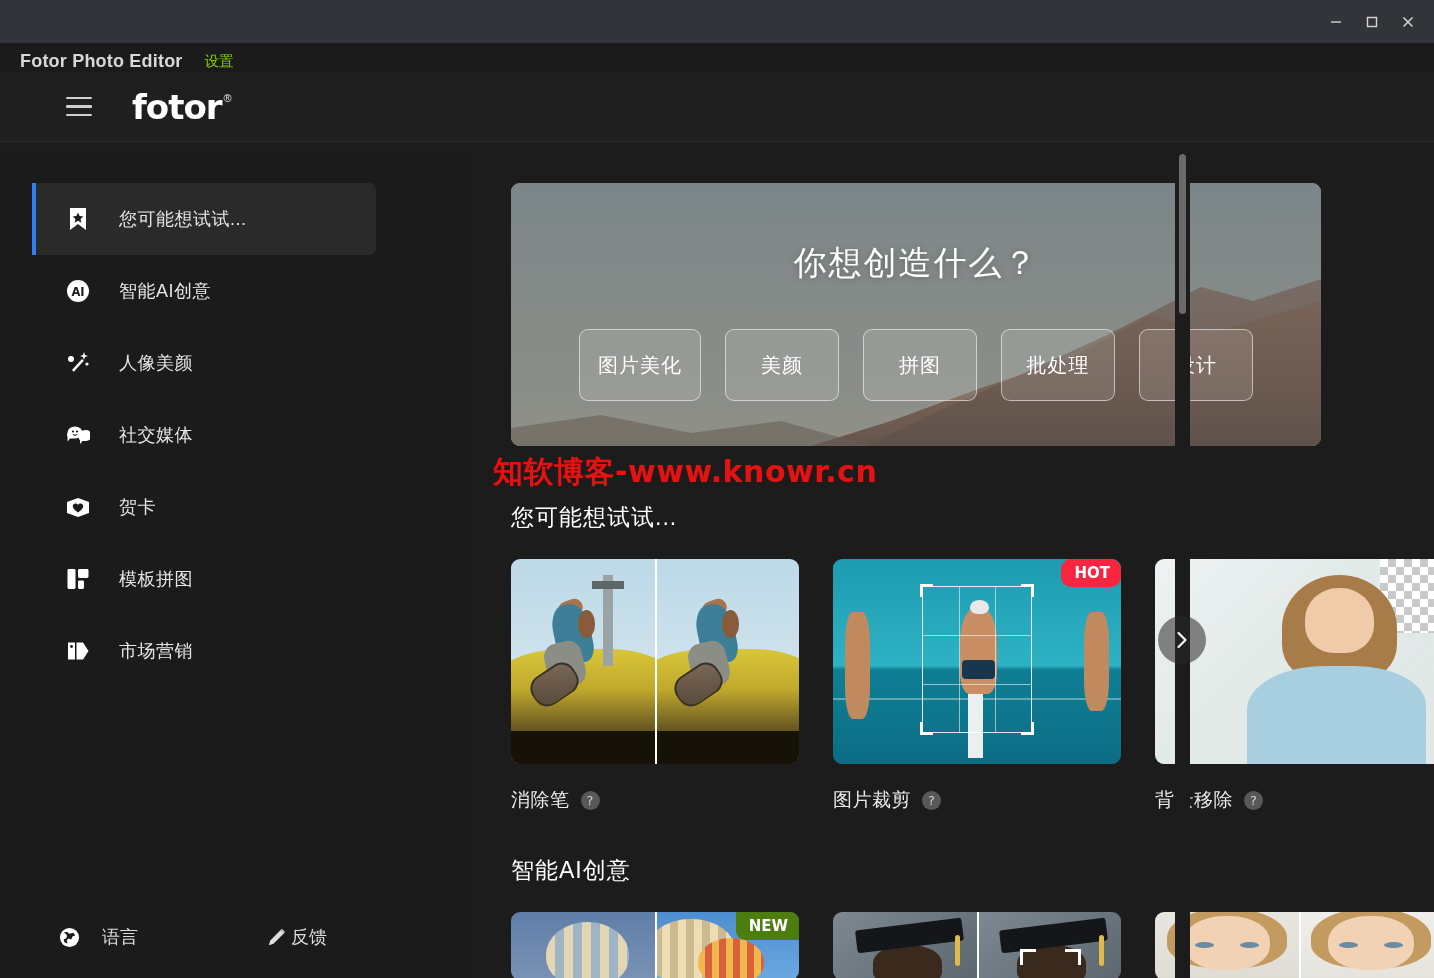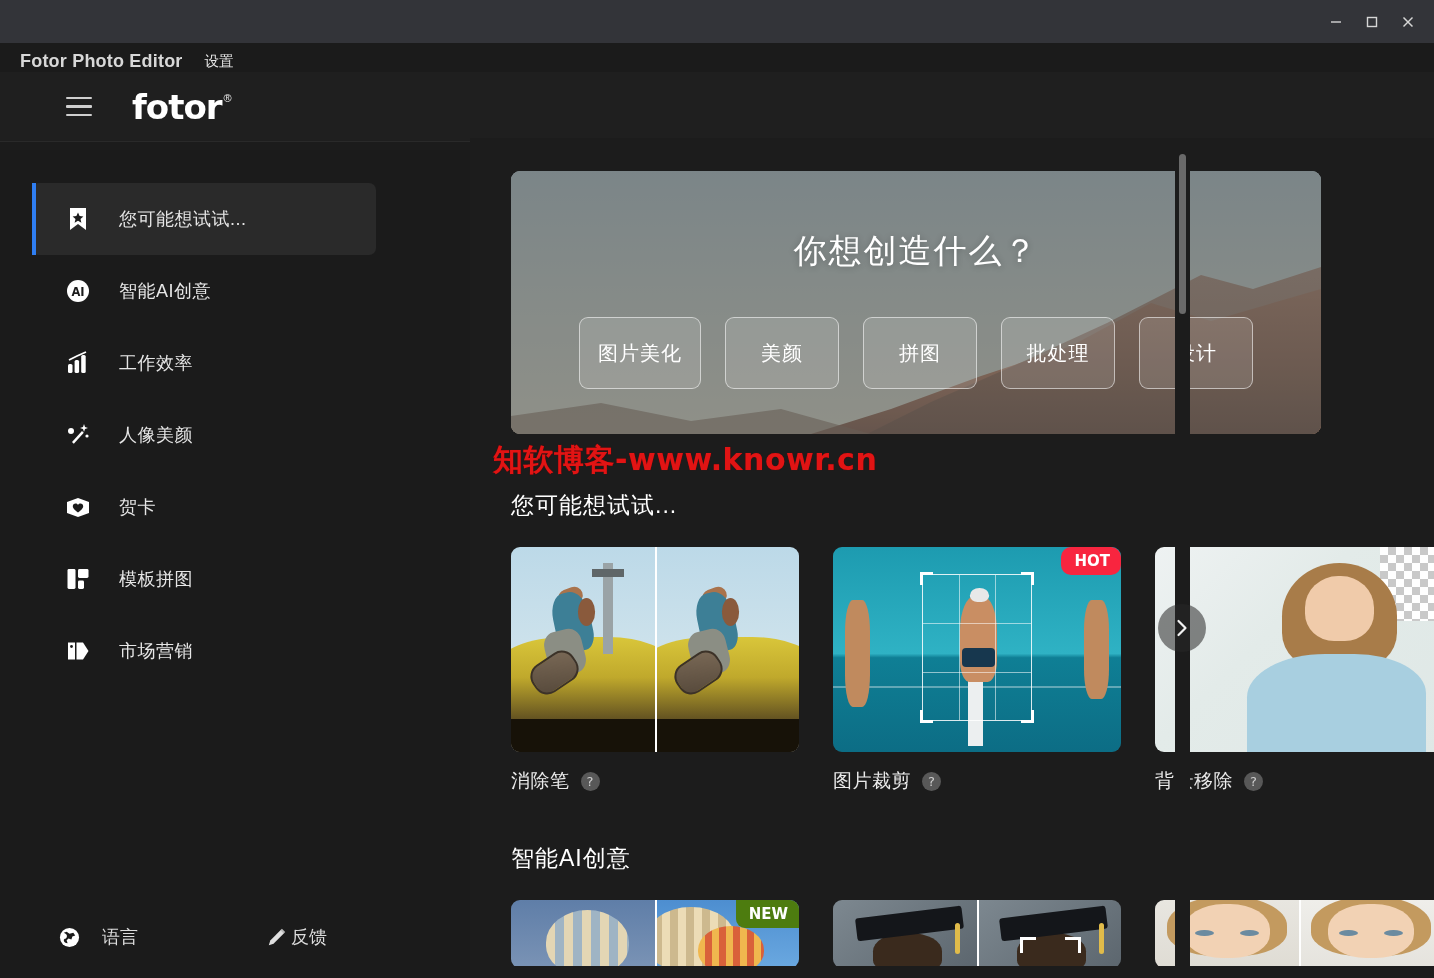--- a/index.html
+++ b/index.html
@@ -23,21 +23,21 @@
   }
   .win-btn svg { display: block; }
 
   
   .menubar {
     position: absolute; left: 0; top: 43px; width: 1434px; height: 37px;
     background: #1b1b1b; display: flex; align-items: center; padding-left: 20px; gap: 22px;
     border-bottom: 1px solid #2a2a2a;
   }
   .app-title { color: #d8d8d8; font-size: 18px; font-weight: bold; letter-spacing: .2px; }
-  .menu-item { color: #e5e5e5; font-size: 14.5px; }
+  .menu-item { color: #84cc16; font-size: 14.5px; }
 
   
   .header {
     position: absolute; left: 0; top: 72px; width: 1434px; height: 70px;
     background: #1f1f1f; display: flex; align-items: center;
     border-bottom: 1px solid #2a2a2a;
   }
   .hamburger { width: 26px; height: 20px; margin-left: 66px; display: flex; flex-direction: column; justify-content: space-between; }
   .hamburger i { display: block; height: 2.4px; background: #cfcfcf; border-radius: 1px; }
   .brand { margin-left: 40px; display: flex; align-items: flex-start; }
@@ -85,21 +85,21 @@
   .sidebar-bottom {
     position: absolute; left: 0; bottom: 28px; width: 470px;
     display: flex; align-items: center; padding-left: 56px; gap: 0;
   }
   .sb-entry { display: flex; align-items: center; }
   .sb-entry .lbl { color: #dcdcdc; font-size: 18px; margin-left: 20px; }
   .sb-entry.feedback { margin-left: 126px; }
   .sb-entry.feedback .lbl { margin-left: 1px; }
 
   
-  .main { position: absolute; left: 470px; top: 138px; width: 964px; height: 828px; background: #1c1c1c; overflow: hidden; }
+  .main { position: absolute; left: 470px; top: 150px; width: 964px; height: 828px; background: #1c1c1c; overflow: hidden; }
 
   
   .hero {
     position: absolute; left: 41px; top: 33px; width: 810px; height: 263px;
     border-radius: 9px; overflow: hidden;
     background:
       linear-gradient(rgba(110,118,118,.55), rgba(110,118,118,.55)),
       linear-gradient(to bottom, #7f8f9a 0%, #8b8b86 38%, #6d6257 60%, #4a3b32 100%);
   }
   .hero-mtn { position: absolute; inset: 0; }
@@ -147,21 +147,21 @@
   .thumb.short { height: 68px; }
   .badge {
     position: absolute; right: 0; top: 0;
     color: #ffffff; font-size: 15px; font-weight: bold;
     padding: 5px 11px 5px 13px;
     border-radius: 0 0 0 9px;
     font-family: "DejaVu Sans", sans-serif;
   }
   .badge.hot { background: #f8253f; border-radius: 10px; }
   .badge.new { background: #4d7c0f; }
-  .card-caption { margin-top: 16px; display: flex; align-items: center; gap: 11px; }
+  .card-caption { margin-top: 23px; display: flex; align-items: center; gap: 11px; }
   .card-caption .txt { color: #eaeaea; font-size: 19px; letter-spacing: .5px; }
   .qmark {
     width: 19px; height: 19px; border-radius: 50%; background: #585858;
     color: #cfcfcf; font-size: 13px; display: flex; align-items: center; justify-content: center;
     font-family: "DejaVu Sans", sans-serif;
   }
   .next-arrow {
     position: absolute; left: 142px; top: 80px;
     width: 48px; height: 48px; border-radius: 50%;
     background: rgba(40,40,40,.55);
@@ -307,45 +307,46 @@
       <div class="nav-item">
         <span class="nav-icon">
           <svg width="24" height="24" viewBox="0 0 24 24">
               <circle cx="12" cy="12" r="11" fill="#ffffff"></circle>
               <text x="12" y="16.6" font-size="11.5" font-weight="bold" fill="#1b1b1b" text-anchor="middle" font-family="DejaVu Sans">AI</text>
             </svg>
         </span>
         <span class="nav-label">智能AI创意</span>
       </div>
 
-      <div class="nav-item">
-        <span class="nav-icon">
-          <svg width="24" height="24" viewBox="0 0 24 24">
-            <rect x="2" y="13" width="4.5" height="9" rx="1.6" fill="#ffffff"></rect>
-            <rect x="8.6" y="9" width="4.5" height="13" rx="1.6" fill="#ffffff"></rect>
-            <rect x="15.2" y="4" width="4.5" height="18" rx="1.6" fill="#ffffff"></rect>
-            <path d="M3 9 L11 5 L20 1" stroke="#ffffff" stroke-width="1.8" fill="none"></path>
-          </svg>
-        </span>
-        <span class="nav-label">工作效率</span>
-      </div>
 
       <div class="nav-item">
         <span class="nav-icon">
           <svg width="24" height="24" viewBox="0 0 24 24">
             <path d="M6 19 L16 8 l1.8 1.8 L7.8 20.8 z" fill="#ffffff"></path>
             <circle cx="5" cy="8" r="3" fill="#ffffff"></circle>
             <polygon points="18,1 19,4 22,5 19,6 18,9 17,6 14,5 17,4" fill="#ffffff"></polygon>
             <circle cx="21" cy="13" r="1.6" fill="#ffffff"></circle>
           </svg>
         </span>
         <span class="nav-label">人像美颜</span>
       </div>
 
 
+      <div class="nav-item">
+        <span class="nav-icon">
+          <svg width="24" height="24" viewBox="0 0 24 24">
+            <path d="M1.5 9.5a7.5 6 0 1 1 7.5 6 H4 L1.5 18.5 V14 a6 6 0 0 1 0-4.5z" fill="#ffffff"></path>
+            <circle cx="7" cy="8.5" r="1.1" fill="#1b1b1b"></circle>
+              <circle cx="11" cy="8.5" r="1.1" fill="#1b1b1b"></circle>
+            <path d="M7 11.4a3 3 0 0 0 4 0" stroke="#1b1b1b" stroke-width="1.1" fill="none"></path>
+            <path d="M13 12.5a6.5 5.5 0 1 1 7 5.5 h-3.5 L14 21 V17.5 a5.5 5.5 0 0 1-1-5z" fill="#ffffff"></path>
+          </svg>
+        </span>
+        <span class="nav-label">社交媒体</span>
+      </div>
 
       <div class="nav-item">
         <span class="nav-icon">
           <svg width="24" height="22" viewBox="0 0 24 22">
             <path d="M1 6 L12 2 L23 6 V17 L12 21 L1 17 z" fill="#ffffff"></path>
             <path d="M12 16.5 c-3.5-2.6-5.2-4.2-5.2-6.2 0-1.6 1.2-2.7 2.7-2.7 1 0 1.9.5 2.5 1.3 .6-.8 1.5-1.3 2.5-1.3 1.5 0 2.7 1.1 2.7 2.7 0 2-1.7 3.6-5.2 6.2z" fill="#1b1b1b"></path>
           </svg>
         </span>
         <span class="nav-label">贺卡</span>
       </div>

